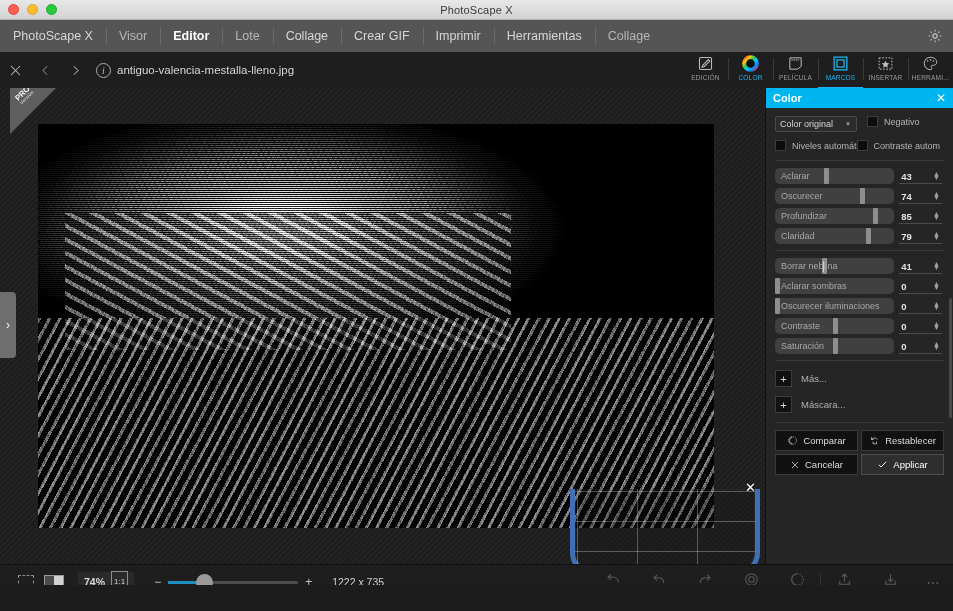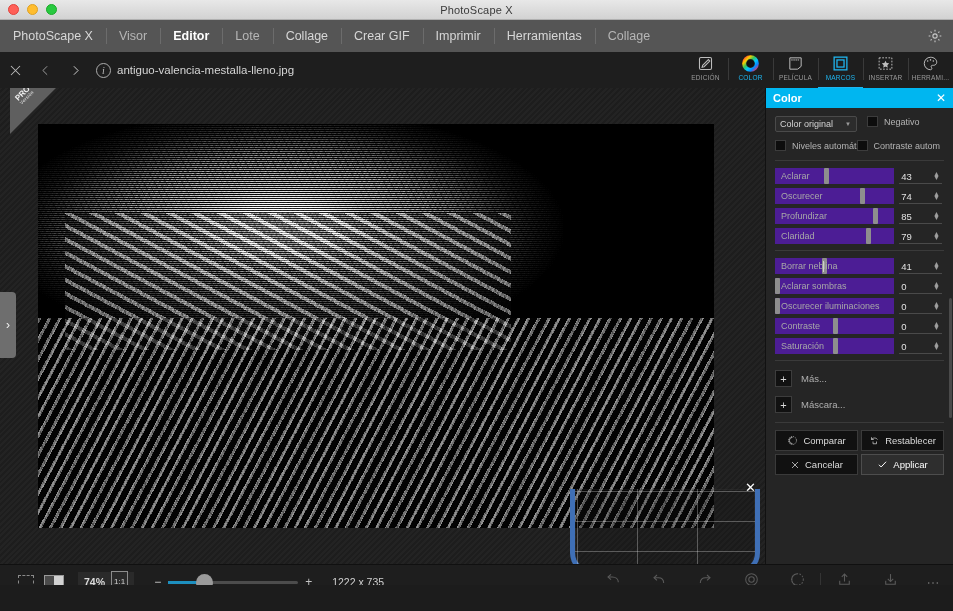--- a/index.html
+++ b/index.html
@@ -218,34 +218,34 @@
   .chk { display: flex; align-items: center; gap: 6px; }
   .chk .box { width: 11px; height: 11px; background: #0d0d0d; border: 1px solid #3c3c3c; }
   .chk .lbl { font-size: 9px; color: #b4b4b4; white-space: nowrap; }
   .row-b { display: flex; align-items: center; gap: 0; margin-bottom: 9px; }
 
   .divider { height: 1px; background: #3a3a3a; margin: 6px 0 7px 0; }
 
   .slider-row { display: flex; align-items: center; margin-bottom: 4px; }
   .track {
     position: relative; width: 120px; height: 16px;
-    background: #4c1d95; border-radius: 0;
+    background: #404040; border-radius: 5px;
     display: flex; align-items: center;
   }
   .track .tl { font-size: 9px; color: #a8a8a8; padding-left: 6px; position: relative; z-index: 2; white-space: nowrap; }
   .track .knob {
     position: absolute; top: 0; width: 5px; height: 16px;
     background: #8e8e8e; border-radius: 1px;
   }
   .numwrap {
     width: 50px; display: flex; align-items: center;
     justify-content: space-between; padding: 0 4px 0 7px;
     position: relative; height: 16px;
   }
-  .numwrap .nv { font-size: 9.5px; color: #e2e2e2; font-weight: normal; }
+  .numwrap .nv { font-size: 9.5px; color: #e2e2e2; font-weight: bold; }
   .numwrap .spin { display: flex; flex-direction: column; line-height: 4px; color: #9d9d9d; font-size: 7px; }
   .numwrap::after {
     content: ""; position: absolute; left: 5px; right: 2px; bottom: 0;
     height: 1px; background: #4a4a4a;
   }
   .caret-txt {
     position: absolute; width: 1px; height: 11px; background: #cfcfcf;
   }
 
   .plusrow { display: flex; align-items: center; gap: 9px; margin: 9px 0; }

